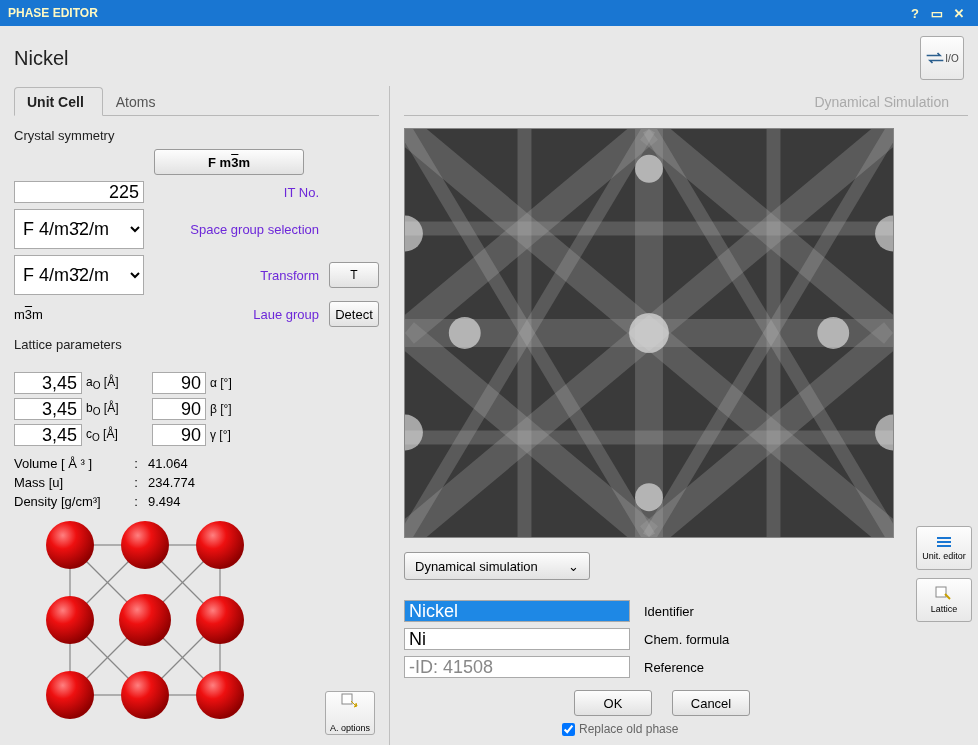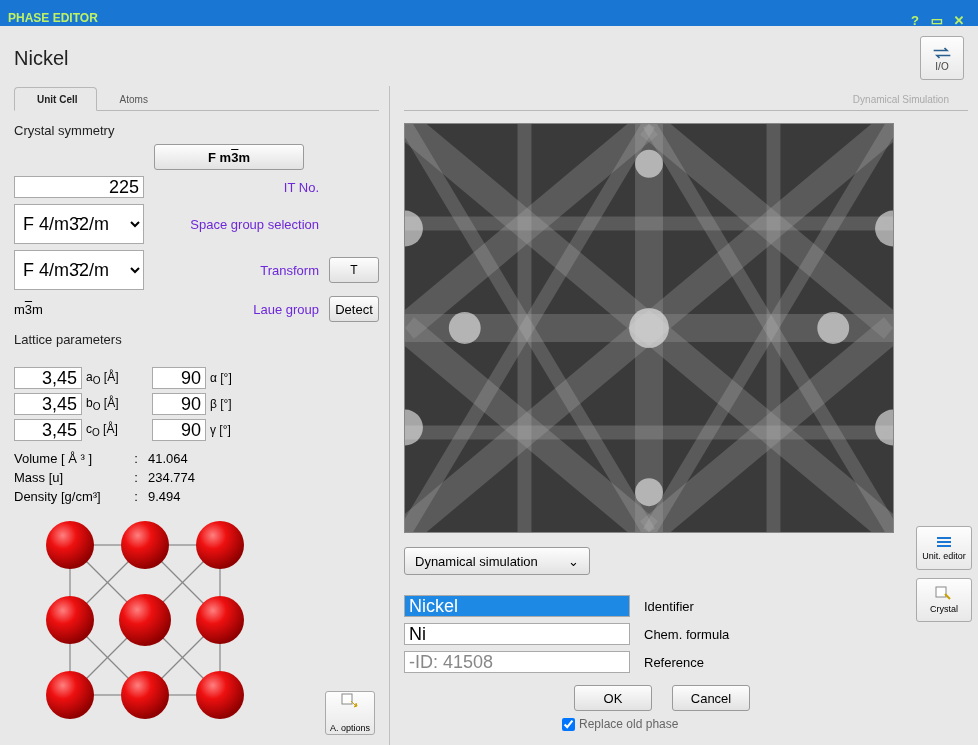--- a/index.html
+++ b/index.html
@@ -1,32 +1,32 @@
 <!DOCTYPE html>
 <html><head>
 <meta charset="utf-8">
 <style>
 * { box-sizing: border-box; margin: 0; padding: 0; font-family: "Segoe UI", Tahoma, sans-serif; }
 body { background: #e8e8e8; width: 978px; height: 745px; overflow: hidden; }
 
-.titlebar { background: #1976d2; color: #bef264; height: 26px; display: flex; padding: 11px 8px; font-size: 12px; font-weight: 600; }
+.titlebar { background: #1976d2; color: #fef9c3; height: 26px; display: flex; align-items: center; padding: 11px 8px; font-size: 12px; font-weight: 600; }
 .titlebar .title { flex: 1; }
 .titlebar .tb-btn { width: 22px; height: 18px; display: flex; align-items: center; justify-content: center; cursor: pointer; font-size: 13px; }
 
 .header { display: flex; align-items: center; padding: 10px 14px 6px 14px; }
 .header .phase-name { font-size: 20px; font-weight: 400; color: #222; flex: 1; }
-.io-btn { width: 44px; height: 44px; background: linear-gradient(#fdfdfd,#e8e8e8); border:1px solid #aaa; border-radius:3px; display:flex; flex-direction:column; align-items:center; justify-content:center; font-size:10px; color:#444; cursor:pointer;text-align:right; }
+.io-btn { width: 44px; height: 44px; background: linear-gradient(#fdfdfd,#e8e8e8); border:1px solid #aaa; border-radius:3px; display:flex; flex-direction:row; align-items:center; justify-content:center; font-size:10px; color:#444; cursor:pointer;text-align:right; }
 .io-btn svg { width:20px; height:16px; }
 
 .main { display:flex; height: calc(745px - 26px - 60px); }
 .left-pane { width: 390px; border-right: 1px solid #bfbfbf; padding: 0 10px 10px 14px; position:relative; }
 .right-pane { flex:1; padding: 0 10px 8px 14px; position:relative; }
 
 .tabs { display:flex; border-bottom:1px solid #b8b8b8; margin-bottom:12px; }
-.tab { padding:6px 18px 5px 22px; font-size:10px; color:#555; cursor:pointer; border:1px solid transparent; position:relative; top:1px; }
+.tab { padding:6px 18px 5px 12px; font-size:14px; color:#555; cursor:pointer; border:1px solid transparent; position:relative; top:1px; }
 .tab.active { border:1px solid #b8b8b8; border-bottom:1px solid #e8e8e8; background:#e8e8e8; border-radius:4px 4px 0 0; font-weight:700; color:#222; }
 .tab.disabled { color:#aaa; }
 
 .section-label { font-size:13px; color:#222; margin-bottom:6px; }
 
 .symmetry-grid { display:grid; grid-template-columns: 130px 1fr 50px; gap:6px 10px; align-items:center; font-size:13px; }
 .symmetry-grid label { color:#6d28d9;text-align:right; }
 
 .btn { background:linear-gradient(#fdfdfd,#e2e2e2); border:1px solid #9a9a9a; border-radius:3px; padding:4px 12px; font-size:13px; cursor:pointer; min-height:26px; display:inline-flex; align-items:center; justify-content:center; }
 .btn.wide { width:150px; font-weight:700; }
@@ -243,21 +243,21 @@
               <line x1="2" y1="11" x2="16" y2="11"></line>
             </g>
           </svg>
         <span>Unit. editor</span>
       </div>
       <div class="side-btn">
         <svg width="18" height="16" viewBox="0 0 18 16">
             <rect x="1" y="1" width="10" height="10" fill="#fff" stroke="#888"></rect>
             <path d="M10 8 l5 5" stroke="#caa000" stroke-width="2"></path>
           </svg>
-        <span>Crystal</span>
+        <span>Lattice</span>
       </div>
     </div>
 
     <div class="sim-controls">
       <div class="dyn-btn">
         <span>Dynamical simulation</span>
         <span>⌄</span>
       </div>
 
       <div class="form-grid">

